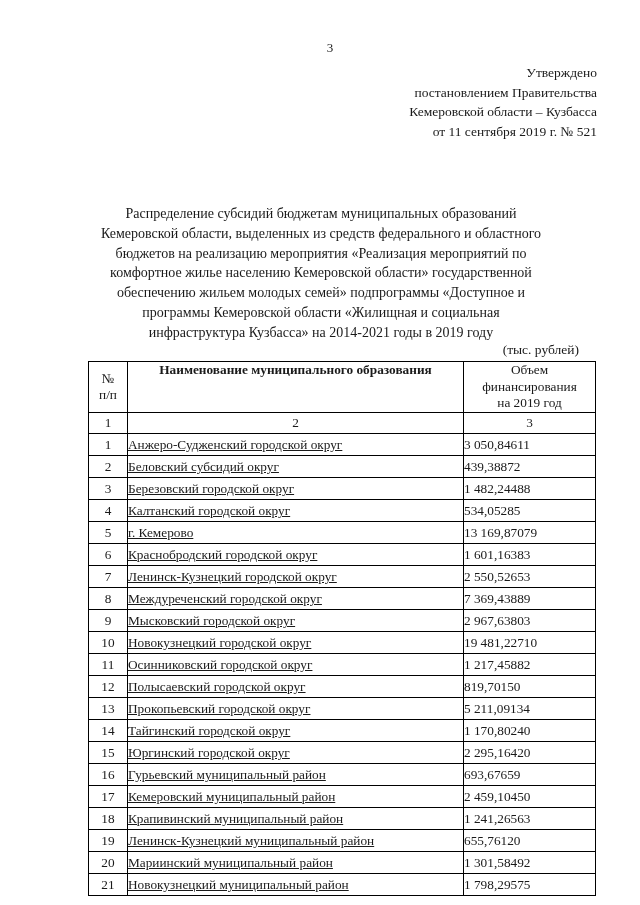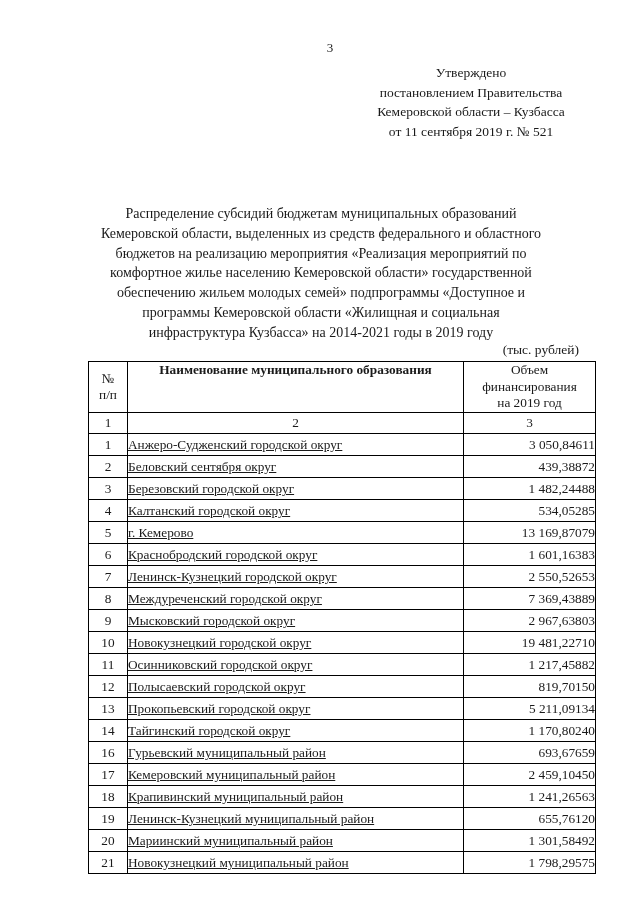--- a/index.html
+++ b/index.html
@@ -39,21 +39,21 @@
   
   .approval-block {
     position: absolute;
     top: 63px;
     left: 345px;
     width: 252px;
     text-align: center;
     font-size: 13.5px;
     line-height: 19.5px;
   }
-  .approval-line { white-space: nowrap; }
+  .approval-line { white-space: nowrap; text-align: right; }
 
   
   .doc-title {
     position: absolute;
     top: 204px;
     left: 64px;
     width: 514px;
     text-align: center;
     font-size: 14px;
     line-height: 19.8px;
@@ -120,21 +120,21 @@
     height: 21px;
     text-align: left;
     line-height: 21px;
     padding-left: 5px;
     white-space: nowrap;
     overflow: hidden;
     text-decoration: underline;
   }
   .cell-value {
     height: 21px;
-    text-align: right;
+    text-align: left;
     line-height: 21px;
     padding-right: 11px;
     white-space: nowrap;
   }
 </style>
 </head>
 <body>
 
 <div class="page">
 
@@ -185,21 +185,21 @@
       </tr>
     </thead>
     <tbody id="table-body">
         <tr>
           <td class="cell-num">1</td>
           <td class="cell-name">Анжеро-Судженский городской округ</td>
           <td class="cell-value">3 050,84611</td>
         </tr>
         <tr>
           <td class="cell-num">2</td>
-          <td class="cell-name">Беловский сентября округ</td>
+          <td class="cell-name">Беловский субсидий округ</td>
           <td class="cell-value">439,38872</td>
         </tr>
         <tr>
           <td class="cell-num">3</td>
           <td class="cell-name">Березовский городской округ</td>
           <td class="cell-value">1 482,24488</td>
         </tr>
         <tr>
           <td class="cell-num">4</td>
           <td class="cell-name">Калтанский городской округ</td>
@@ -249,20 +249,25 @@
           <td class="cell-num">13</td>
           <td class="cell-name">Прокопьевский городской округ</td>
           <td class="cell-value">5 211,09134</td>
         </tr>
         <tr>
           <td class="cell-num">14</td>
           <td class="cell-name">Тайгинский городской округ</td>
           <td class="cell-value">1 170,80240</td>
         </tr>
         <tr>
+          <td class="cell-num">15</td>
+          <td class="cell-name">Юргинский городской округ</td>
+          <td class="cell-value">2 295,16420</td>
+        </tr>
+        <tr>
           <td class="cell-num">16</td>
           <td class="cell-name">Гурьевский муниципальный район</td>
           <td class="cell-value">693,67659</td>
         </tr>
         <tr>
           <td class="cell-num">17</td>
           <td class="cell-name">Кемеровский муниципальный район</td>
           <td class="cell-value">2 459,10450</td>
         </tr>
         <tr>

